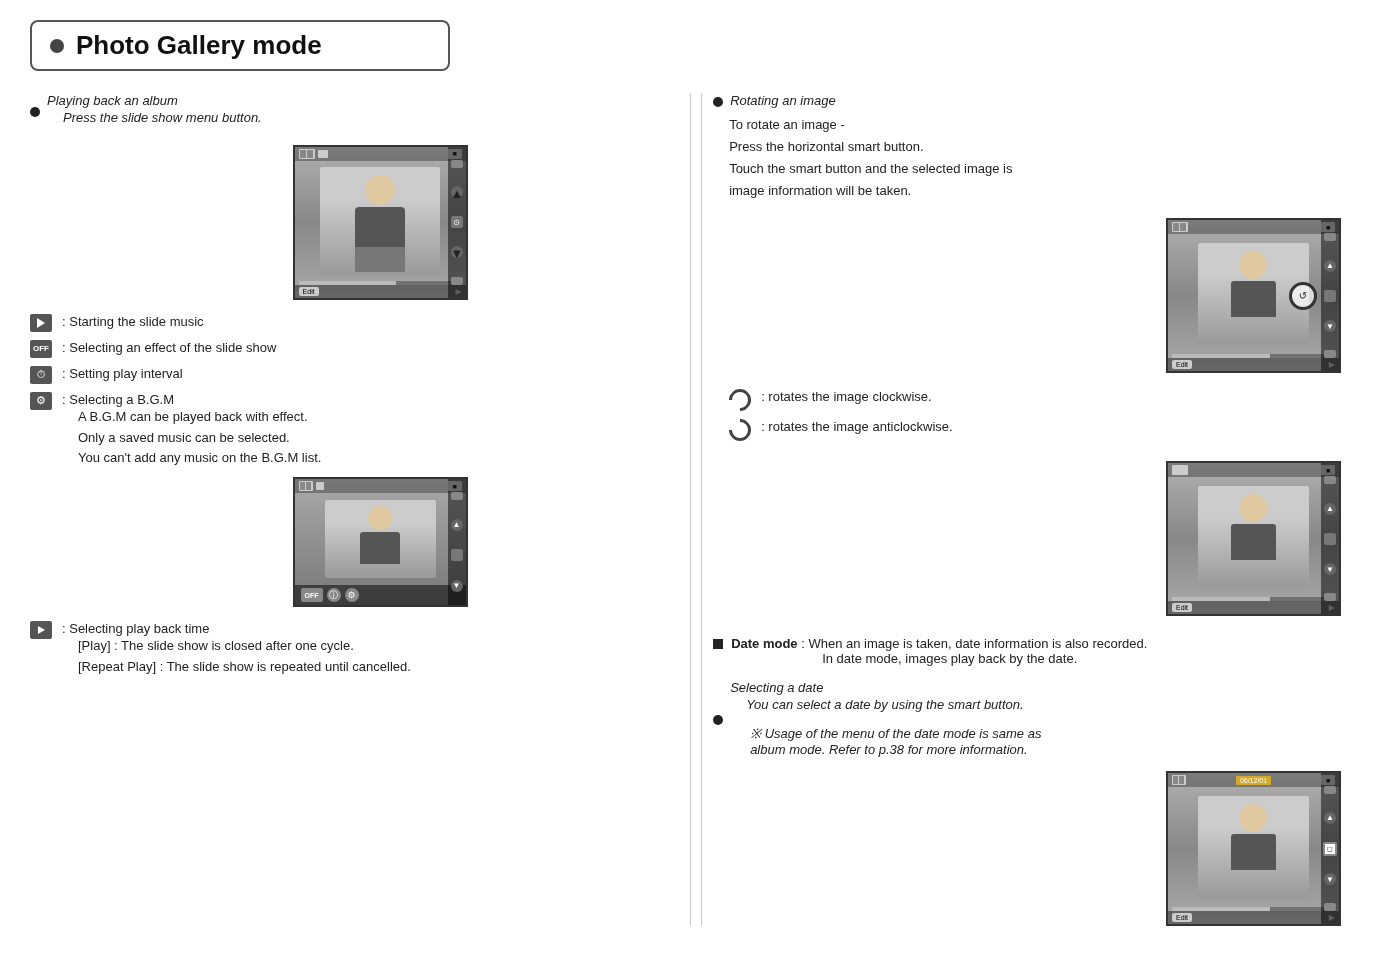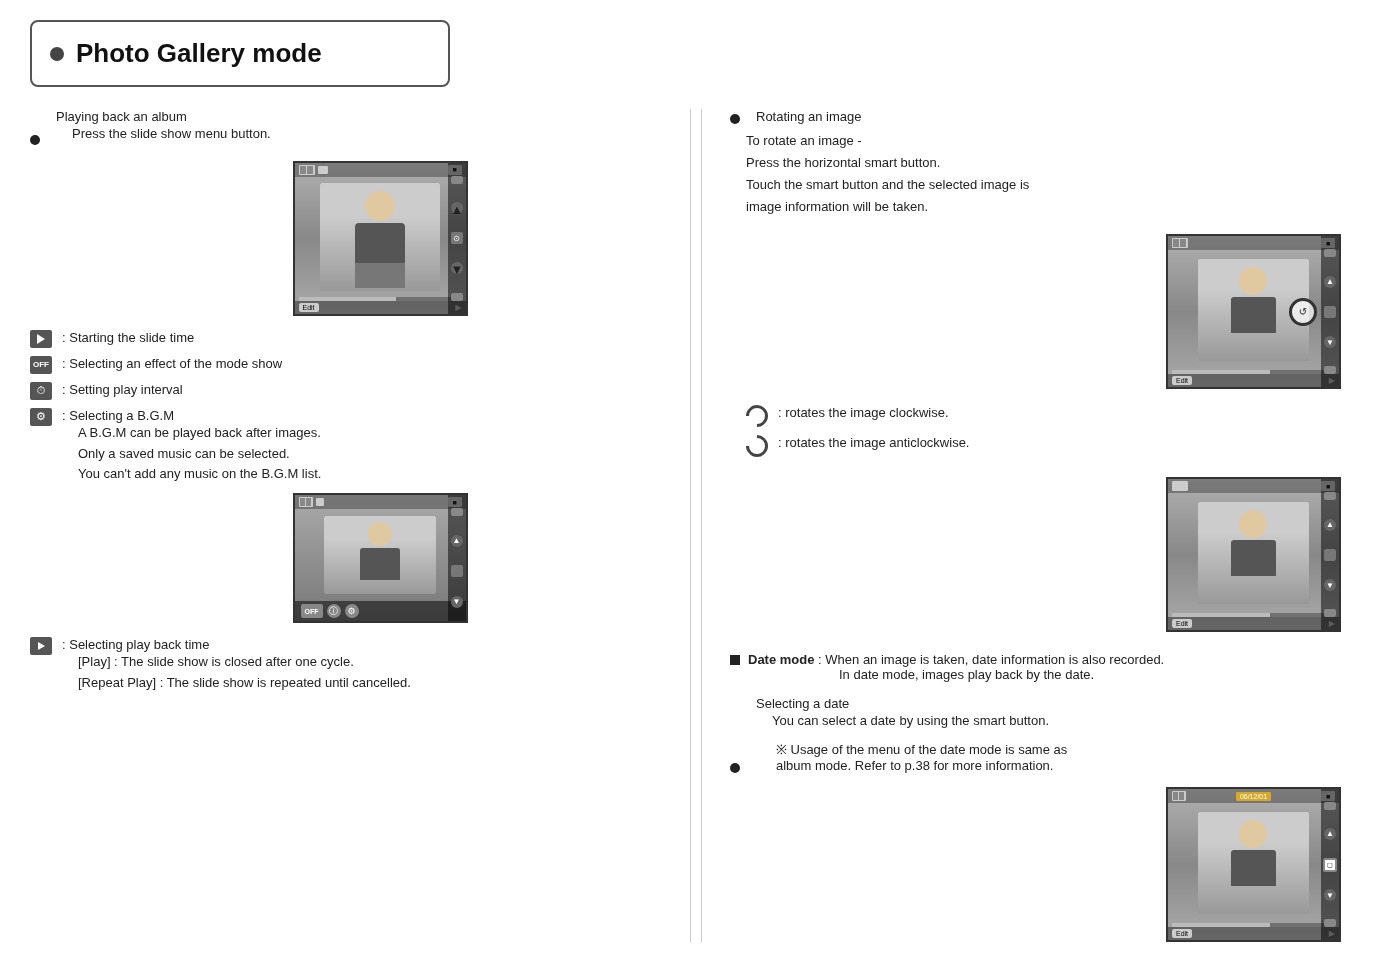--- a/index.html
+++ b/index.html
@@ -11,42 +11,43 @@
       width: 1381px;
       min-height: 954px;
       padding: 20px 30px;
     }
 
     .page-header {
       display: flex;
       align-items: center;
       border: 2px solid #555;
       border-radius: 8px;
-      padding: 16px 18px;
+      padding: 8px 18px;
       margin-bottom: 22px;
       width: 420px;
       gap: 12px;
     }
     .header-dot {
       width: 14px; height: 14px;
       background: #444;
       border-radius: 50%;
       flex-shrink: 0;
     }
     .page-header h1 {
       font-size: 26px;
       font-weight: bold;
       color: #111;
     }
 
     .section-bullet {
       display: flex;
-      align-items: flex-end;
-      gap: 16px;
+      align-items: center;
+      gap: 7px;
       margin-bottom: 6px;
+      font-style: italic;
     }
     .bullet-dot {
       width: 10px; height: 10px;
       background: #222;
       border-radius: 50%;
       margin-top: 3px;
       flex-shrink: 0;
     }
 
     .indent {
@@ -233,21 +234,21 @@
     .content-area {
       display: flex;
       gap: 0;
     }
     .col-left {
       width: 50%;
       padding-right: 30px;
     }
     .col-right {
       width: 50%;
-      padding-left: 28px;
+      padding-left: 11px;
       border-left: 1px solid #ccc;
     }
 
   </style>
 </head>
 <body>
 
 <div class="page-header">
   <div class="header-dot"></div>
   <h1>Photo Gallery mode</h1>
@@ -304,45 +305,45 @@
         </div>
       </div>
     </div>
 
     <div class="items-section">
 
       <div class="item-line">
         <div class="icon-box">
           <div class="icon-play"></div>
         </div>
-        <span>: Starting the slide time</span>
+        <span>: Starting the slide music</span>
       </div>
 
       <div class="item-line">
         <div class="icon-box">
           <span class="icon-off">OFF</span>
         </div>
-        <span>: Selecting an effect of the mode show</span>
+        <span>: Selecting an effect of the slide show</span>
       </div>
 
       <div class="item-line">
         <div class="icon-box">
           <span style="font-size:11px;">⏱</span>
         </div>
         <span>: Setting play interval</span>
       </div>
 
       <div class="item-line">
         <div class="icon-box">
           <span style="font-size:11px;">⚙</span>
         </div>
         <div>
           <span>: Selecting a B.G.M</span>
           <div class="indent">
-            <div>A B.G.M can be played back after images.</div>
+            <div>A B.G.M can be played back with effect.</div>
             <div>Only a saved music can be selected.</div>
             <div>You can't add any music on the B.G.M list.</div>
           </div>
         </div>
       </div>
 
     </div>
 
     <div style="display:flex; margin-bottom: 14px; margin-left: 80px; justify-content:center;">
       <div class="cam-menu">

